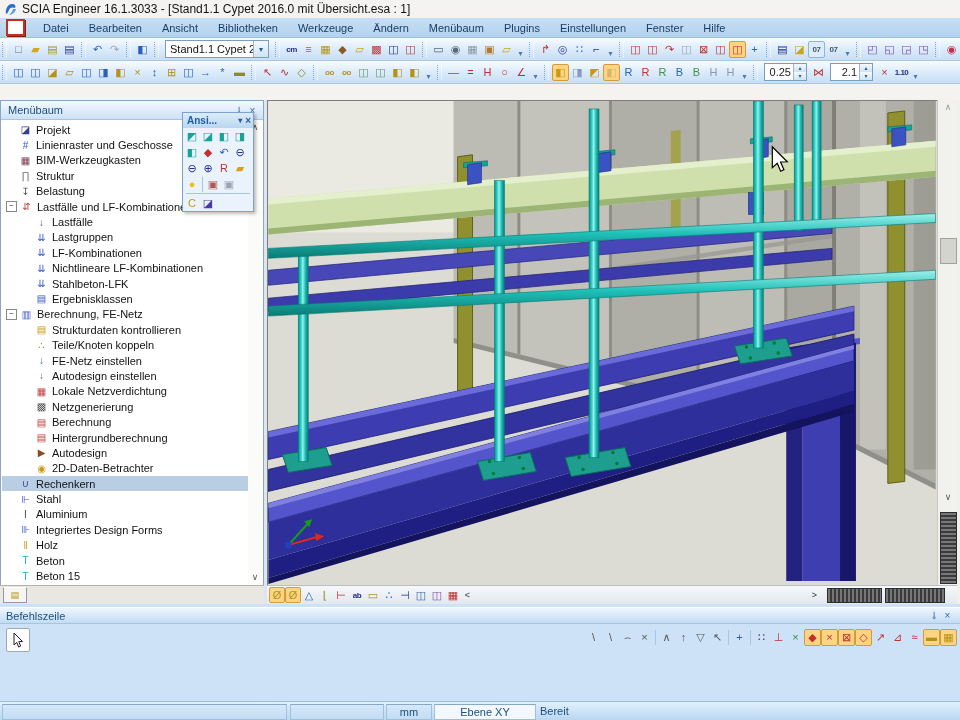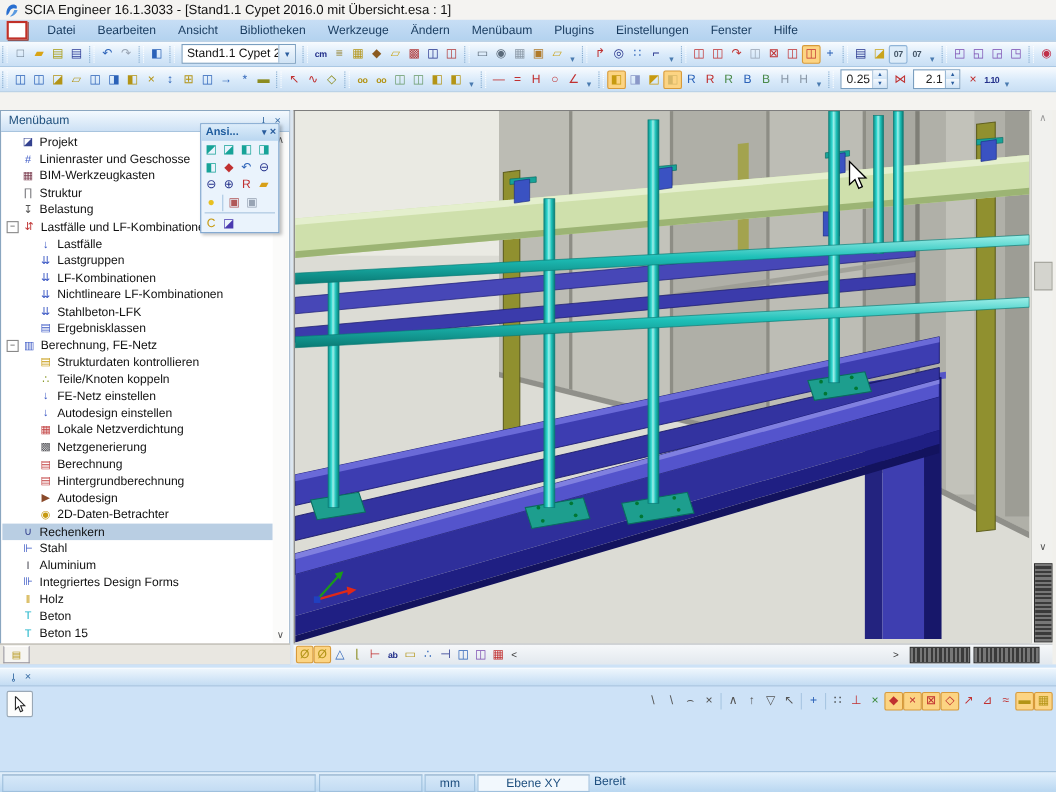--- a/index.html
+++ b/index.html
@@ -892,20 +892,21 @@
   <div class="vscroll">
     <span class="chev" style="top:2px;left:3px;color:#999;">∧</span>
     <span class="vthumb"></span>
     <span class="chev" style="top:392px;left:3px;">∨</span>
     <span class="ribbed-v"></span>
   </div>
   <div class="rightmargin"></div>
 
   <div class="cmd-panel">
     <div class="cmd-header">
+      <span class="ph-title">Befehlszeile</span>
       <span class="ph-btn"><span class="pin">⊸</span></span>
       <span class="ph-btn">×</span>
     </div>
     <div class="cursor-btn">
       <svg width="11" height="15" viewBox="0 0 11 15">
         <path d="M1,0 L1,12 L3.8,9.4 L5.6,14 L7.6,13.1 L5.8,8.6 L9.5,8.5 Z" fill="#fff" stroke="#222" stroke-width="1"></path>
       </svg>
     </div>
     <div class="snap-row">
         <span class="tb-btn">

